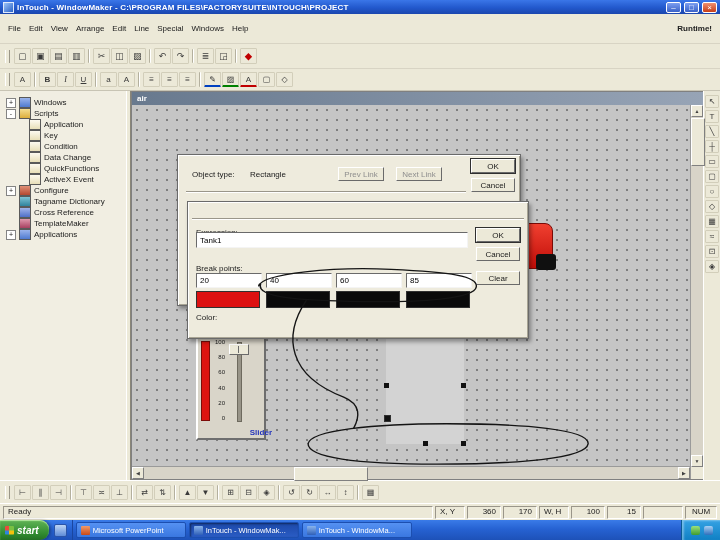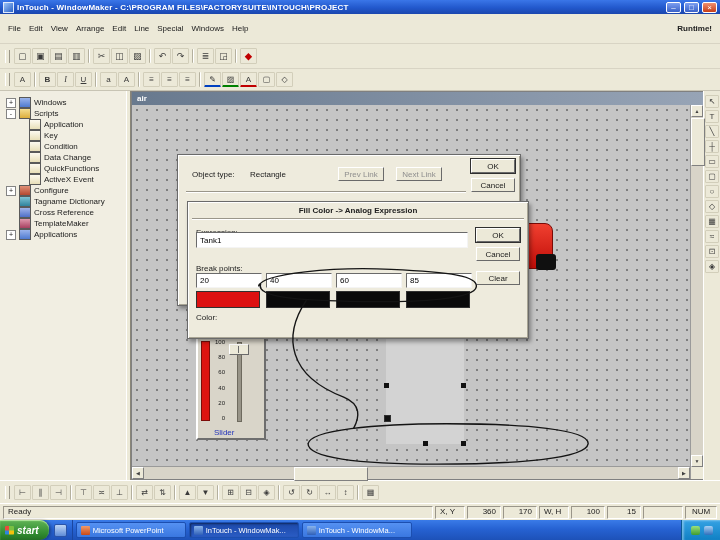--- a/index.html
+++ b/index.html
@@ -93,21 +93,21 @@
   #sw0{left:8px}#sw1{left:78px}#sw2{left:148px}#sw3{left:218px}
   #fd-color-label{left:8px;top:111px}
   
   #slider-widget{position:absolute;left:64px;top:229px;width:66px;height:102px;z-index:2;background:#d9d5c9;border:2px solid;border-color:#fff #6e6e6e #6e6e6e #fff}
   .red-col{position:absolute;left:3px;top:5px;width:7px;height:78px;background:#dd1410;border:1px solid #7c0c08}
   .ticks{position:absolute;left:12px;top:3px;height:82px;width:15px;display:flex;flex-direction:column;justify-content:space-between}
   .tick{font-size:6px;text-align:right;line-height:6px}
   .strack{position:absolute;left:39px;top:6px;width:3px;height:78px;background:#989488;border:1px solid #6e6a5e}
   .sthumb{position:absolute;left:31px;top:8px;width:18px;height:9px;background:#ece9d8;border:1px solid;border-color:#fff #6a6a6a #6a6a6a #fff}
   .sthumb:after{content:"";position:absolute;left:8px;top:1px;bottom:1px;width:1px;background:#6a6a6a}
-  .slabel{position:absolute;left:16px;bottom:1px;width:100%;text-align:left;font-weight:normal;color:#2233bb}
+  .slabel{position:absolute;left:8px;bottom:1px;width:100%;text-align:right;font-weight:bold;color:#2233bb}
   #tank-rect{position:absolute;left:254px;top:221px;width:78px;height:118px;background:#d3d3d3;z-index:1}
   .h{position:absolute;width:5px;height:5px;background:#111}
   .h.nw{left:-2px;top:-2px}.h.n{left:50%;margin-left:-2px;top:-2px}.h.ne{right:-2px;top:-2px}
   .h.w{left:-2px;top:50%;margin-top:-2px}.h.e{right:-2px;top:50%;margin-top:-2px}
   .h.sw{left:-2px;bottom:-2px}.h.s{left:50%;margin-left:-2px;bottom:-2px}.h.se{right:-2px;bottom:-2px}
   #red-tank{position:absolute;left:373px;top:118px;width:46px;height:44px;z-index:2;background:linear-gradient(180deg,#f04030,#c00d08);border-radius:8px;border:1px solid #7a0a06}
   #red-tank:after{content:"";position:absolute;right:-4px;bottom:-2px;width:20px;height:16px;background:#101010;border-radius:3px}
   #ink{position:absolute;inset:0;width:100%;height:100%;z-index:6;pointer-events:none}
   #annotation{position:absolute;left:180px;top:362px;width:282px;text-align:center;font-size:13.5px;color:#0e0e0e;z-index:4}
   
@@ -284,21 +284,20 @@
             <button class="dbtn disabled" id="ld-prev" data-name="prev-link-button">Prev Link</button>
             <button class="dbtn disabled" id="ld-next" data-name="next-link-button">Next Link</button>
             <button class="dbtn def" id="ld-ok" data-name="link-ok-button">OK</button>
             <button class="dbtn" id="ld-cancel" data-name="link-cancel-button">Cancel</button>
             <span class="divider" id="ld-div" data-name="dialog-divider"></span>
           </div>
 
           <div id="red-tank" data-name="red-tank-graphic"></div>
 
           <div class="dlg" id="fill-dialog" data-name="fill-color-dialog">
-            <span class="dlabel" id="fd-title" data-name="dialog-title">Fill Color -&gt; Analog Expression</span>
             <span class="divider" id="fd-div" data-name="dialog-divider"></span>
             <span class="dlabel" id="fd-exp-label" data-name="expression-label">Expression:</span>
             <input class="dinput" id="fd-exp-input" data-name="expression-input" value="Tank1" style="">
             <button class="dbtn def" id="fd-ok" data-name="fill-ok-button">OK</button>
             <button class="dbtn" id="fd-cancel" data-name="fill-cancel-button">Cancel</button>
             <span class="dlabel" id="fd-bp-label" data-name="break-points-label">Break points:</span>
             <input class="dinput bp" id="bp0" data-name="break-point-input-1" value="20" style="">
             <input class="dinput bp" id="bp1" data-name="break-point-input-2" value="40" style="">
             <input class="dinput bp" id="bp2" data-name="break-point-input-3" value="60" style="">
             <input class="dinput bp" id="bp3" data-name="break-point-input-4" value="85" style="">

